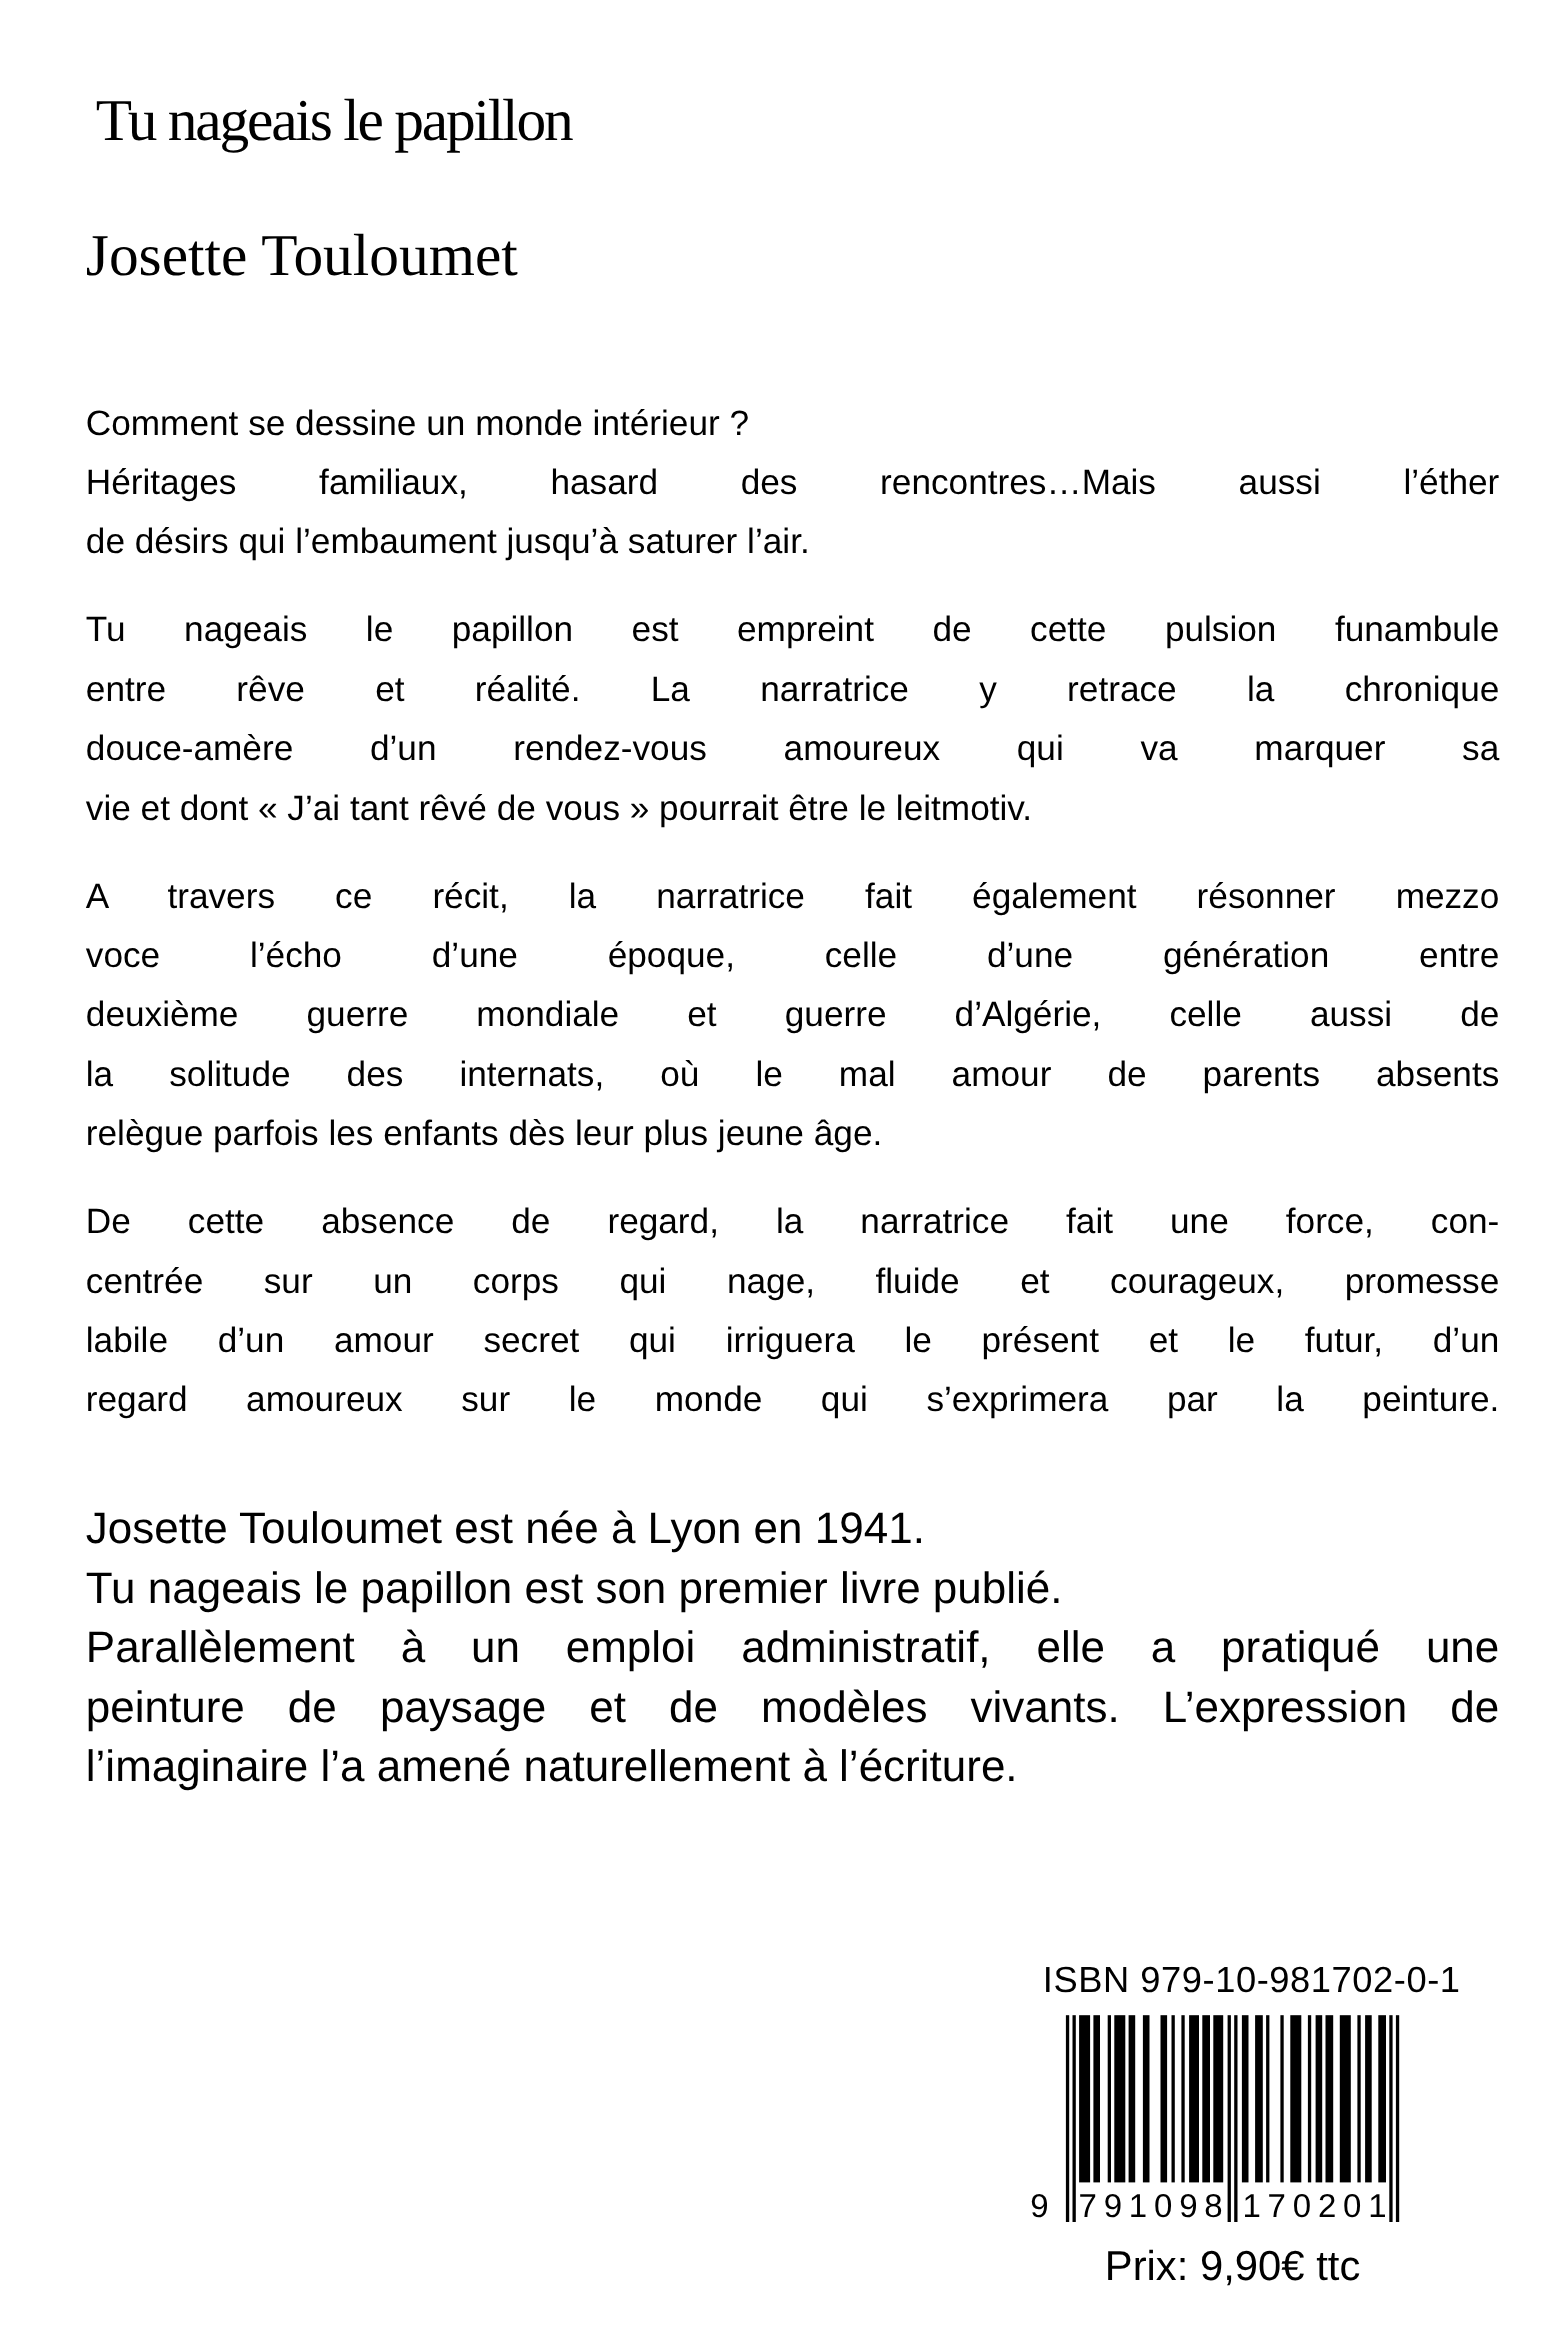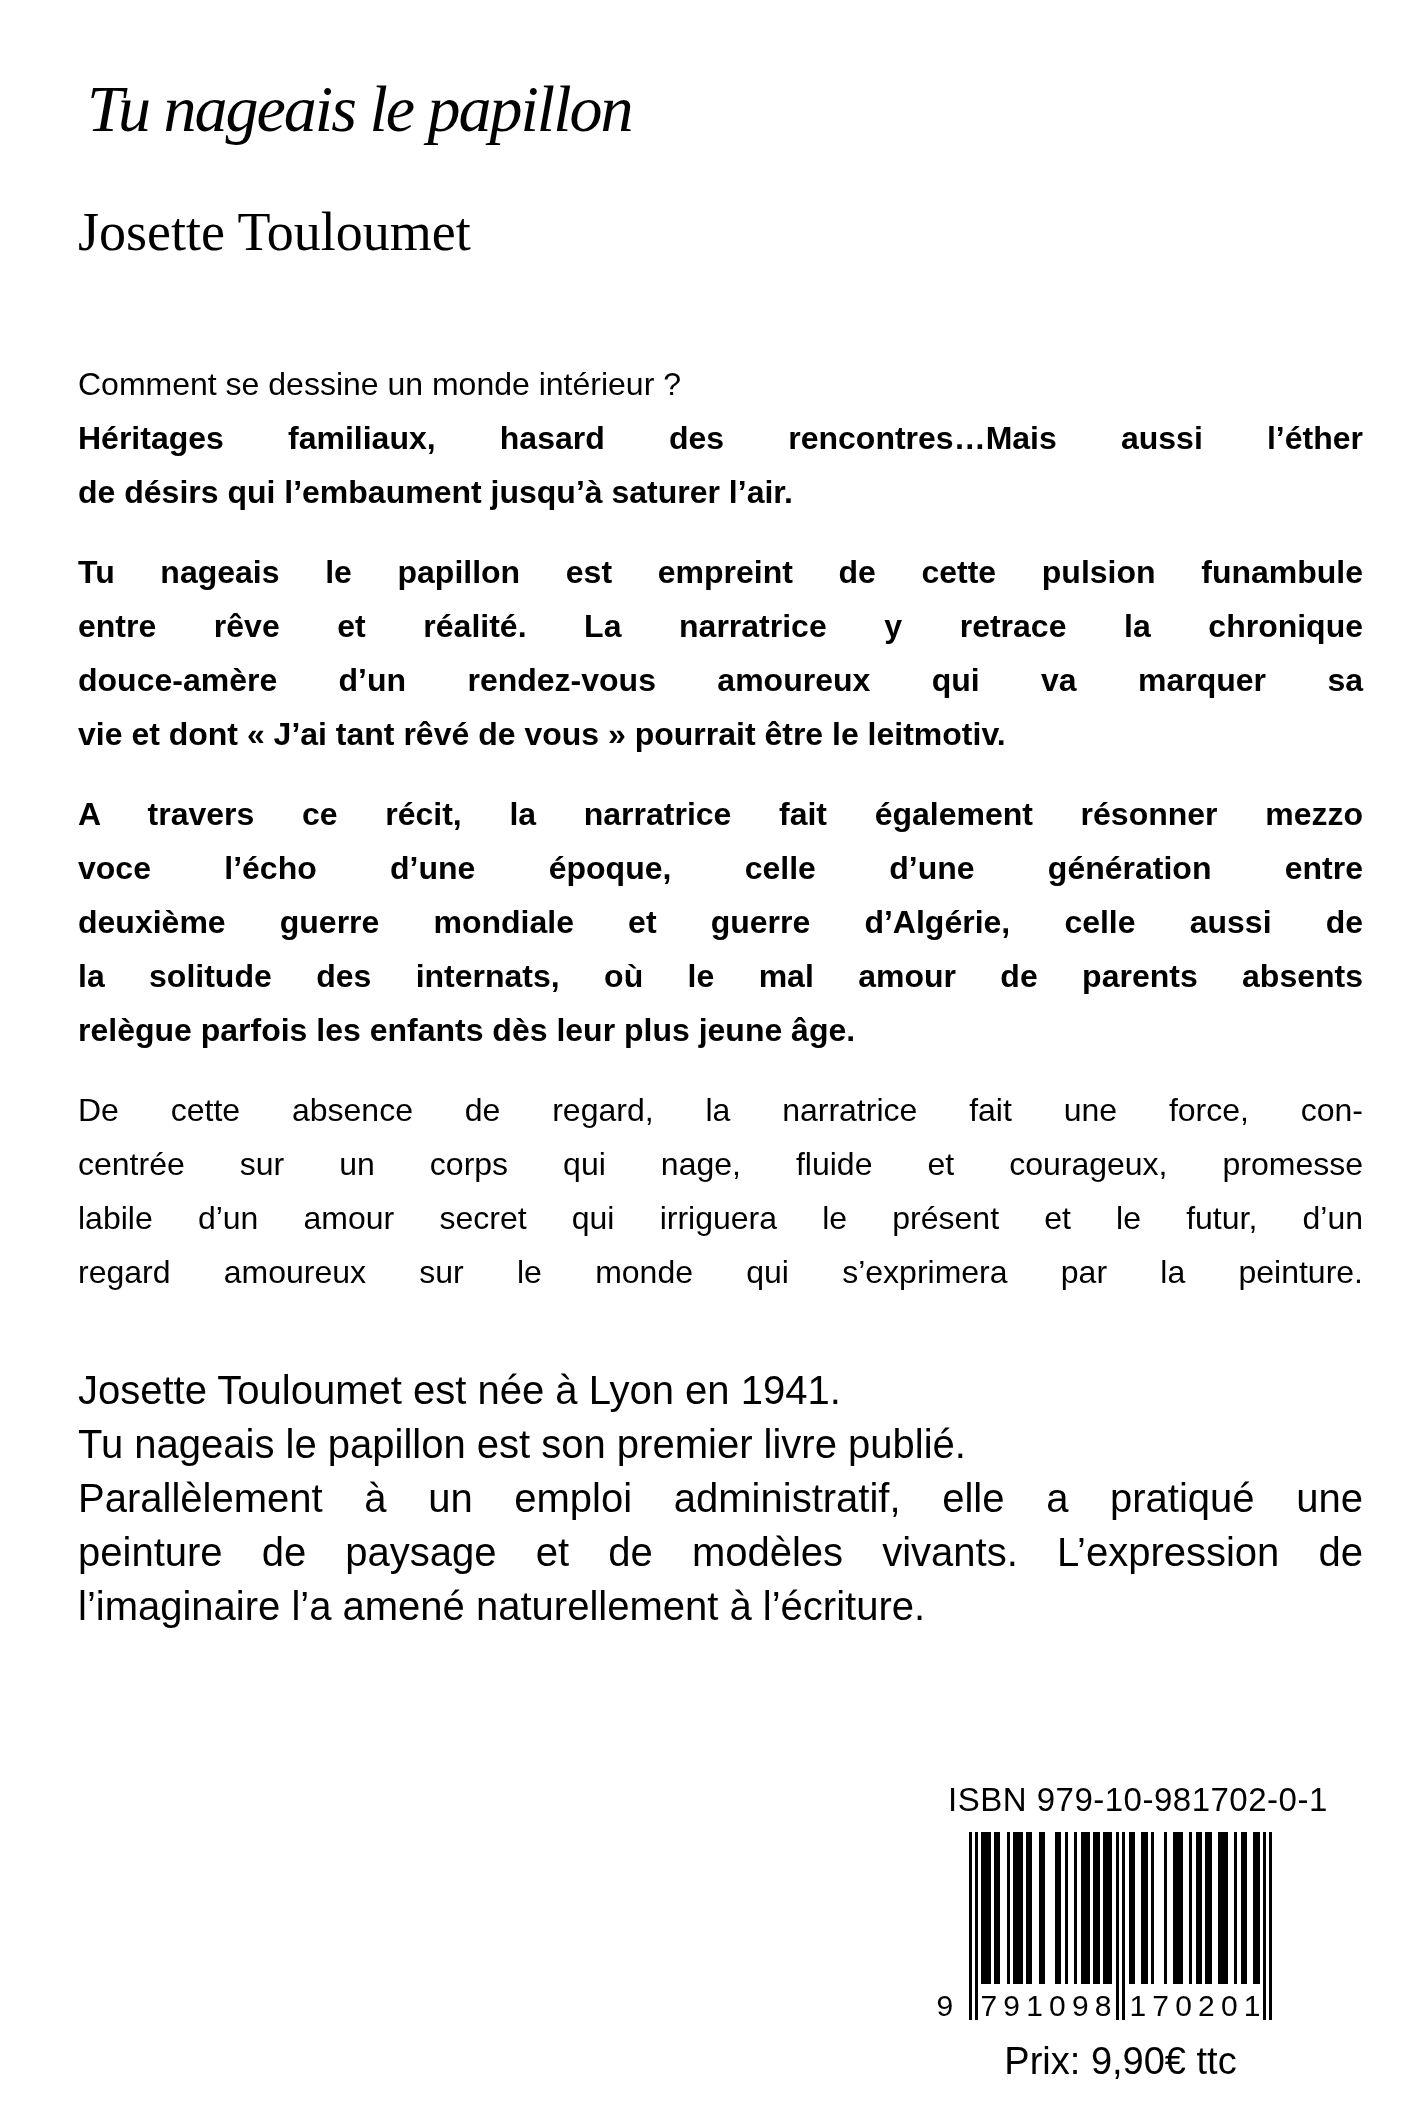--- a/index.html
+++ b/index.html
@@ -8,42 +8,41 @@
     background: #ffffff;
     color: #000000;
     font-family: "Liberation Sans", sans-serif;
     position: relative;
     overflow: hidden;
   }
   .content { padding: 60px 55px 0 78px; }
 
   .title {
     font-family: "Liberation Serif", "DejaVu Serif", serif;
-    font-style: italic;
-    font-size: 66px;
+    font-size: 54px;
     line-height: 98px;
     letter-spacing: -2px;
     margin: 0 0 0 9px;
     white-space: nowrap;
   }
   .author {
     font-family: "Liberation Serif", "DejaVu Serif", serif;
     font-size: 54px;
     line-height: 68px;
     margin-top: 40px;
     white-space: nowrap;
   }
 
   .main {
     margin-top: 91px;
     font-size: 32px;
     line-height: 54px;
   }
   .block { margin: 0; }
-  .block.mb { margin-bottom: 26px; font-weight: bold; }
+  .block.mb { margin-bottom: 26px; }
   .line { text-align: justify; text-align-last: justify; }
   .line.last { text-align: left; text-align-last: left; }
 
   .bio {
     margin-top: 64px;
     font-size: 40px;
     line-height: 54px;
   }
 
   .bc-block {

